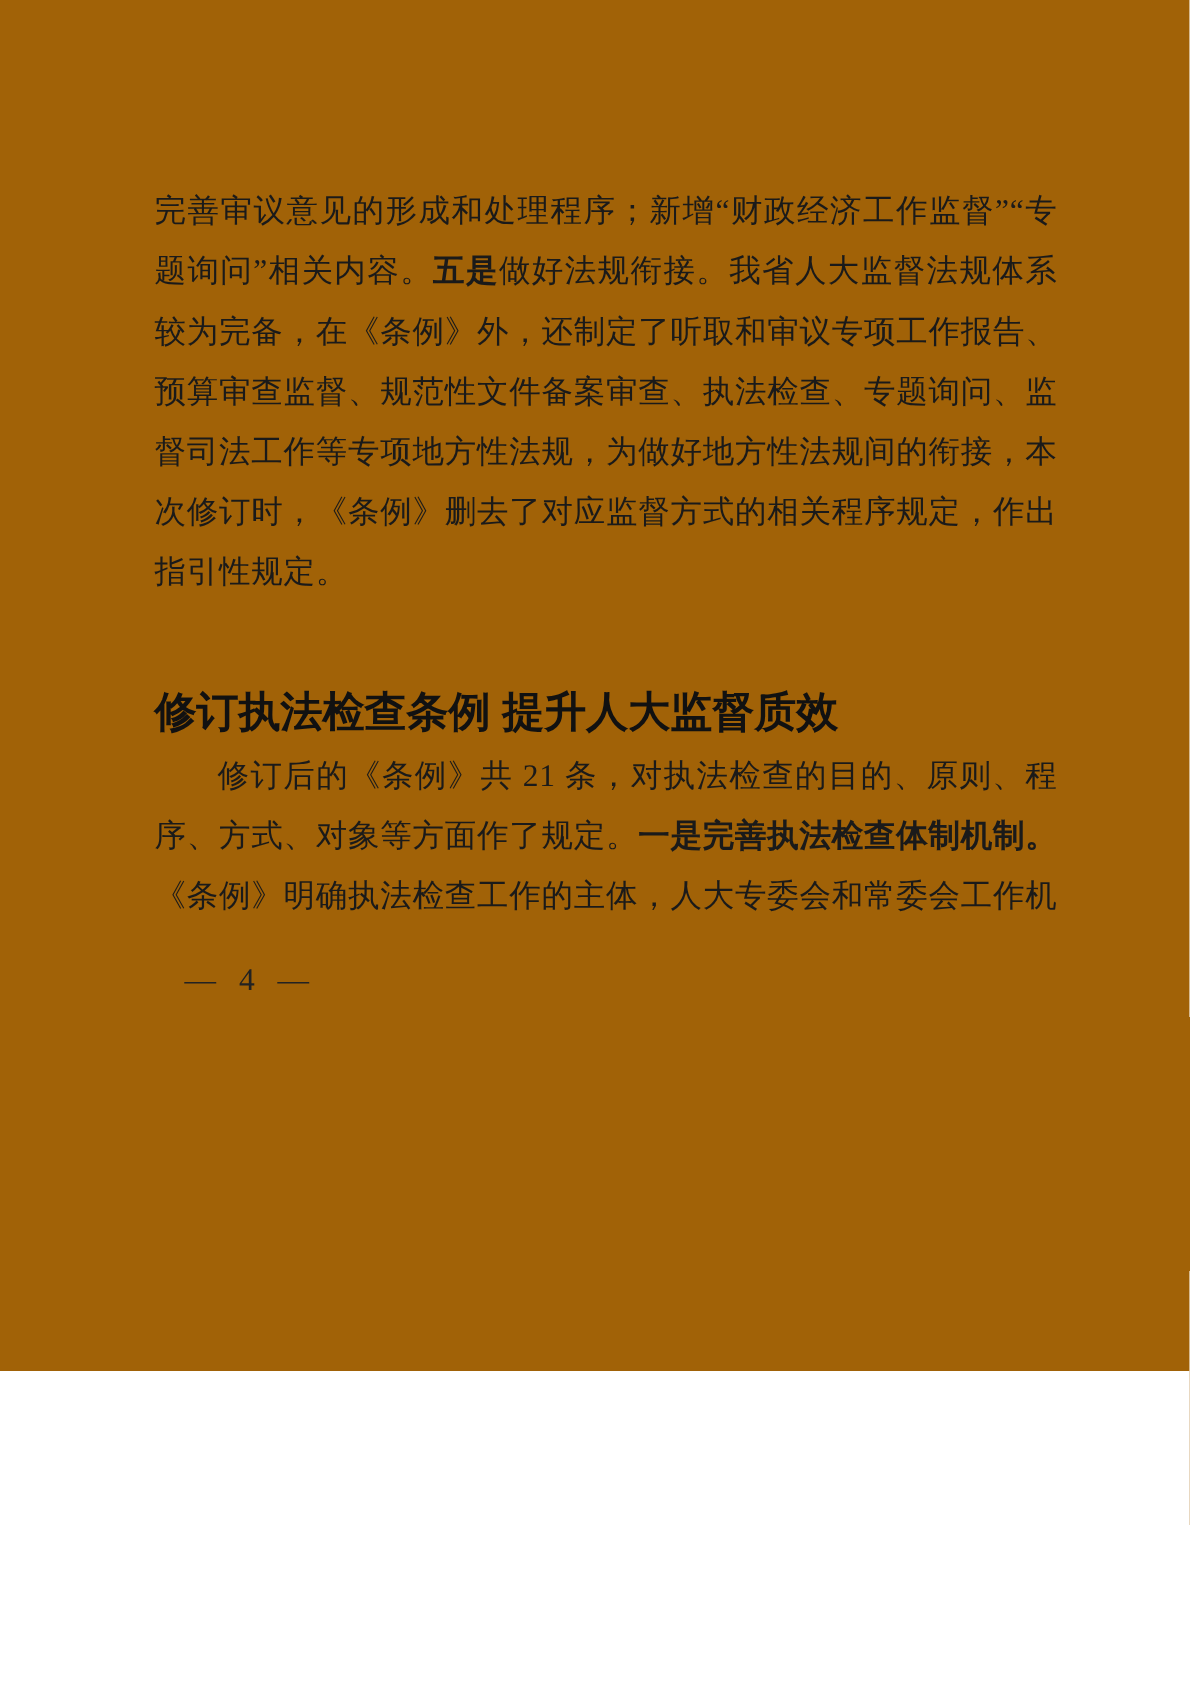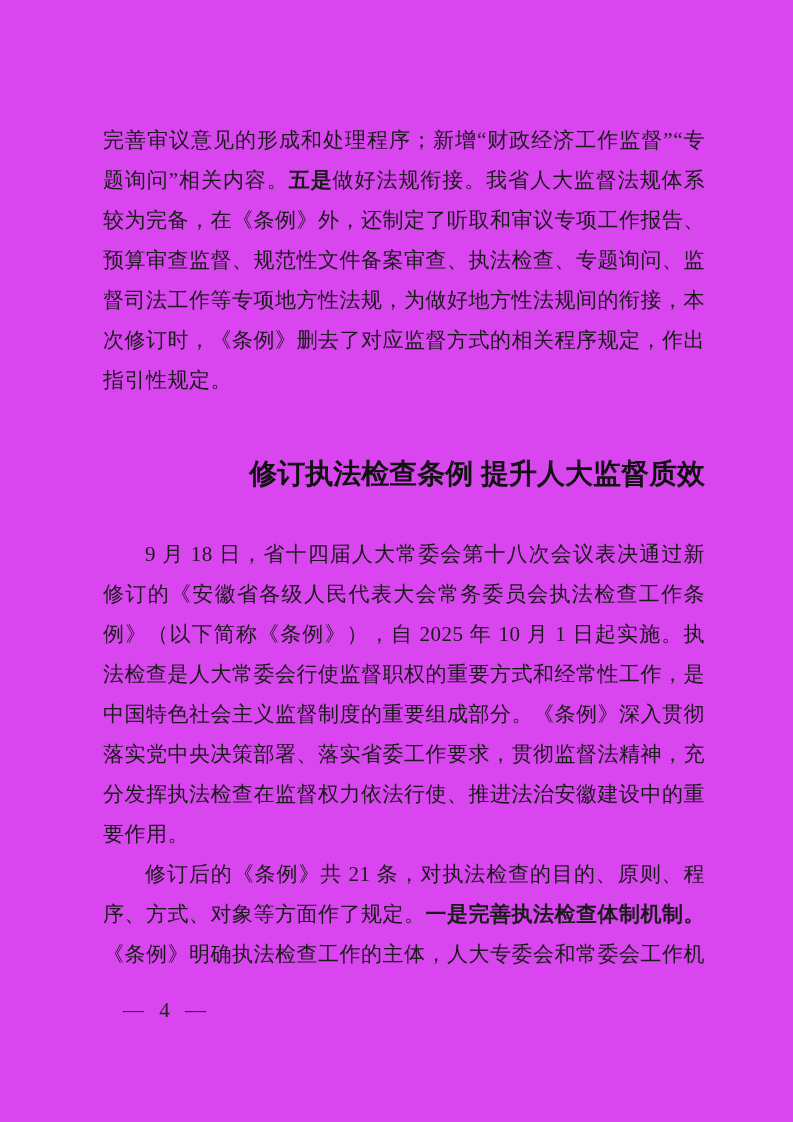--- a/index.html
+++ b/index.html
@@ -10,23 +10,23 @@
   body {
     width: 793px;
     height: 1122px;
     overflow: hidden;
     font-family: "Liberation Serif", serif;
     color: #1a1a1a;
   }
   .page {
     box-sizing: border-box;
     width: 793px;
-    height: 1122px;
+    height: 914px;
     padding: 120px 88px 0 103px;
-    background: #d946ef;
+    background: #a16207;
     position: relative;
   }
   .para {
     margin: 0;
     font-size: 21px;
     line-height: 40px;
     text-align: justify;
     text-justify: inter-ideograph;
     letter-spacing: 0.5px;
     word-break: break-all;
@@ -39,21 +39,21 @@
     font-size: 21px;
     line-height: 40px;
     text-align: right;
     letter-spacing: 0.5px;
   }
   .heading {
     margin: 52px 0 0 0;
     font-size: 28px;
     line-height: 44px;
     font-weight: bold;
-    text-align: right;
+    text-align: left;
     font-family: "Liberation Sans", sans-serif;
     color: #111111;
   }
   .first-after-heading {
     margin-top: 38px;
   }
   .seg-bold-hei {
     font-weight: bold;
     font-family: "Liberation Sans", sans-serif;
   }
@@ -72,19 +72,18 @@
 </head>
 <body>
 
 <div class="page">
 
   <p class="para"><span>完善审议意见的形成和处理程序；新增“财政经济工作监督”“专题询问”相关内容。</span><span class="seg-bold-hei">五是</span><span>做好法规衔接。我省人大监督法规体系较为完备，在《条例》外，还制定了听取和审议专项工作报告、预算审查监督、规范性文件备案审查、执法检查、专题询问、监督司法工作等专项地方性法规，为做好地方性法规间的衔接，本次修订时，《条例》删去了对应监督方式的相关程序规定，作出指引性规定。</span></p>
 
 
   <h1 class="heading">修订执法检查条例 提升人大监督质效</h1>
 
-  <p class="para indent first-after-heading"><span>9 月 18 日，省十四届人大常委会第十八次会议表决通过新修订的《安徽省各级人民代表大会常务委员会执法检查工作条例》（以下简称《条例》），自 2025 年 10 月 1 日起实施。执法检查是人大常委会行使监督职权的重要方式和经常性工作，是中国特色社会主义监督制度的重要组成部分。《条例》深入贯彻落实党中央决策部署、落实省委工作要求，贯彻监督法精神，充分发挥执法检查在监督权力依法行使、推进法治安徽建设中的重要作用。</span></p>
 
   <p class="para indent"><span>修订后的《条例》共 21 条，对执法检查的目的、原则、程序、方式、对象等方面作了规定。</span><span class="seg-bold">一是完善执法检查体制机制。</span><span>《条例》明确执法检查工作的主体，人大专委会和常委会工作机</span></p>
 
   <div class="pagenum">— 4 —</div>
 
 </div>
 
 </body></html>

